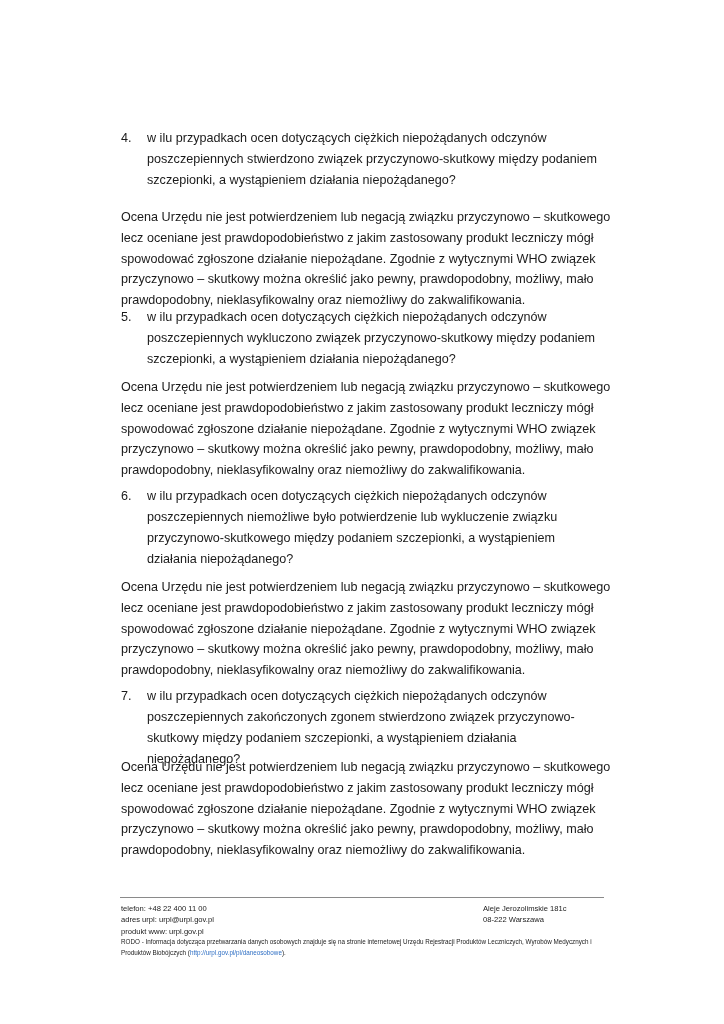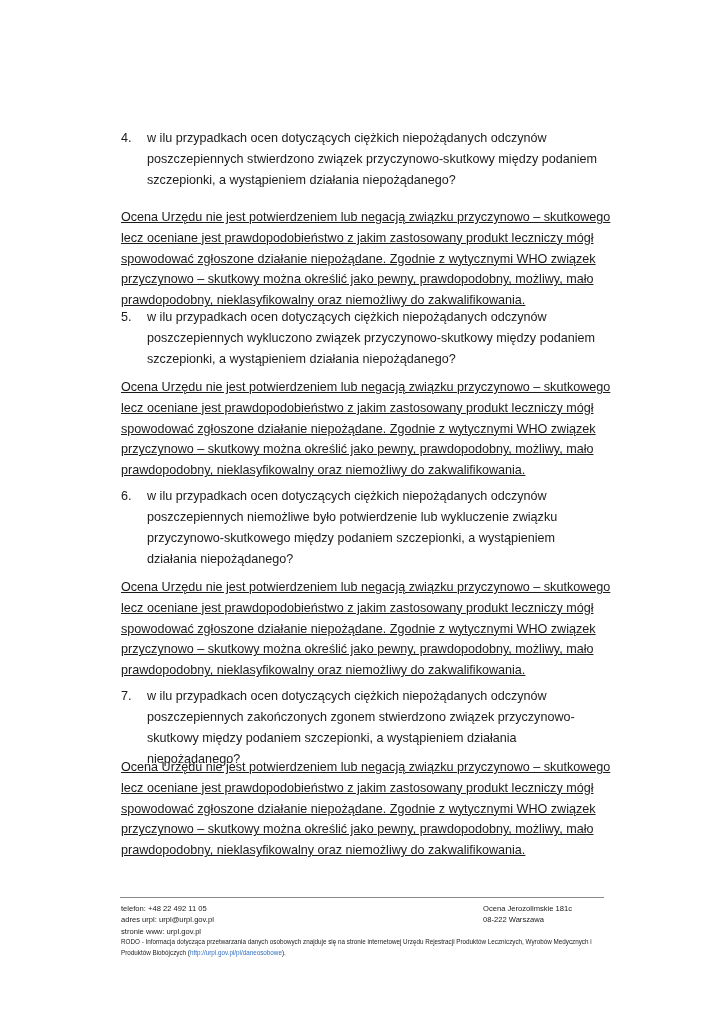--- a/index.html
+++ b/index.html
@@ -4,21 +4,21 @@
   <style>
     html, body { margin: 0; padding: 0; background: #ffffff; }
     body { width: 724px; height: 1024px; position: relative; overflow: hidden;
            font-family: "Liberation Sans", "DejaVu Sans", sans-serif; color: #1a1a1a; }
     .page { position: absolute; left: 0; top: 0; width: 724px; height: 1024px; background: #fff; }
 
     .q { position: absolute; left: 121px; width: 480px; font-size: 12.6px; line-height: 21px; }
     .q .num { position: absolute; left: 0; top: 0; width: 24px; }
     .q .qtext { margin-left: 26px; display: block; }
 
-    .para { position: absolute; left: 121px; width: 490px; font-size: 12.6px; line-height: 20.8px; text-decoration: underline; }
+    .para { position: absolute; left: 121px; width: 490px; font-size: 12.6px; line-height: 20.8px; }
 
     .footer-line { position: absolute; left: 120px; top: 897px; width: 484px; height: 0; border-top: 1px solid #8a8a8a; }
     .footer { position: absolute; font-size: 7.6px; line-height: 11.3px; color: #222; }
     .footer-left { left: 121px; top: 903px; }
     .footer-right { left: 483px; top: 903px; }
     .footer-rodo { position: absolute; left: 121px; top: 937px; width: 500px; font-size: 6.3px; line-height: 10.5px; color: #222; }
     .link { color: #2f6fc4; }
   </style>
 </head>
 <body>
@@ -45,26 +45,26 @@
 
   <div class="q" style="top:686px;">
     <span class="num">7.</span>
     <span class="qtext">w ilu przypadkach ocen dotyczących ciężkich niepożądanych odczynów poszczepiennych zakończonych zgonem stwierdzono związek przyczynowo-skutkowy między podaniem szczepionki, a wystąpieniem działania niepożądanego?</span>
   </div>
   <div class="para" style="top:757px;">Ocena Urzędu nie jest  potwierdzeniem lub negacją  związku przyczynowo – skutkowego lecz oceniane jest prawdopodobieństwo z jakim zastosowany produkt leczniczy mógł spowodować zgłoszone działanie niepożądane. Zgodnie z wytycznymi WHO związek przyczynowo – skutkowy można określić jako pewny, prawdopodobny, możliwy, mało prawdopodobny, nieklasyfikowalny oraz niemożliwy do zakwalifikowania.</div>
 
   <div class="footer-line"></div>
 
   <div class="footer footer-left">
-    <div>telefon: +48 22 492 11 05</div>
+    <div>telefon: +48 22 400 11 00</div>
     <div>adres urpl: urpl@urpl.gov.pl</div>
-    <div>stronie www: urpl.gov.pl</div>
+    <div>produkt www: urpl.gov.pl</div>
   </div>
 
   <div class="footer footer-right">
-    <div>Ocena Jerozolimskie 181c</div>
+    <div>Aleje Jerozolimskie 181c</div>
     <div>08-222 Warszawa</div>
   </div>
 
   <div class="footer-rodo">
     <span>RODO - Informacja dotycząca przetwarzania danych osobowych znajduje się na stronie internetowej Urzędu Rejestracji Produktów Leczniczych, Wyrobów Medycznych i Produktów Biobójczych (</span><span class="link">http://urpl.gov.pl/pl/daneosobowe</span><span>).</span>
   </div>
 </div>
 
 </body></html>

